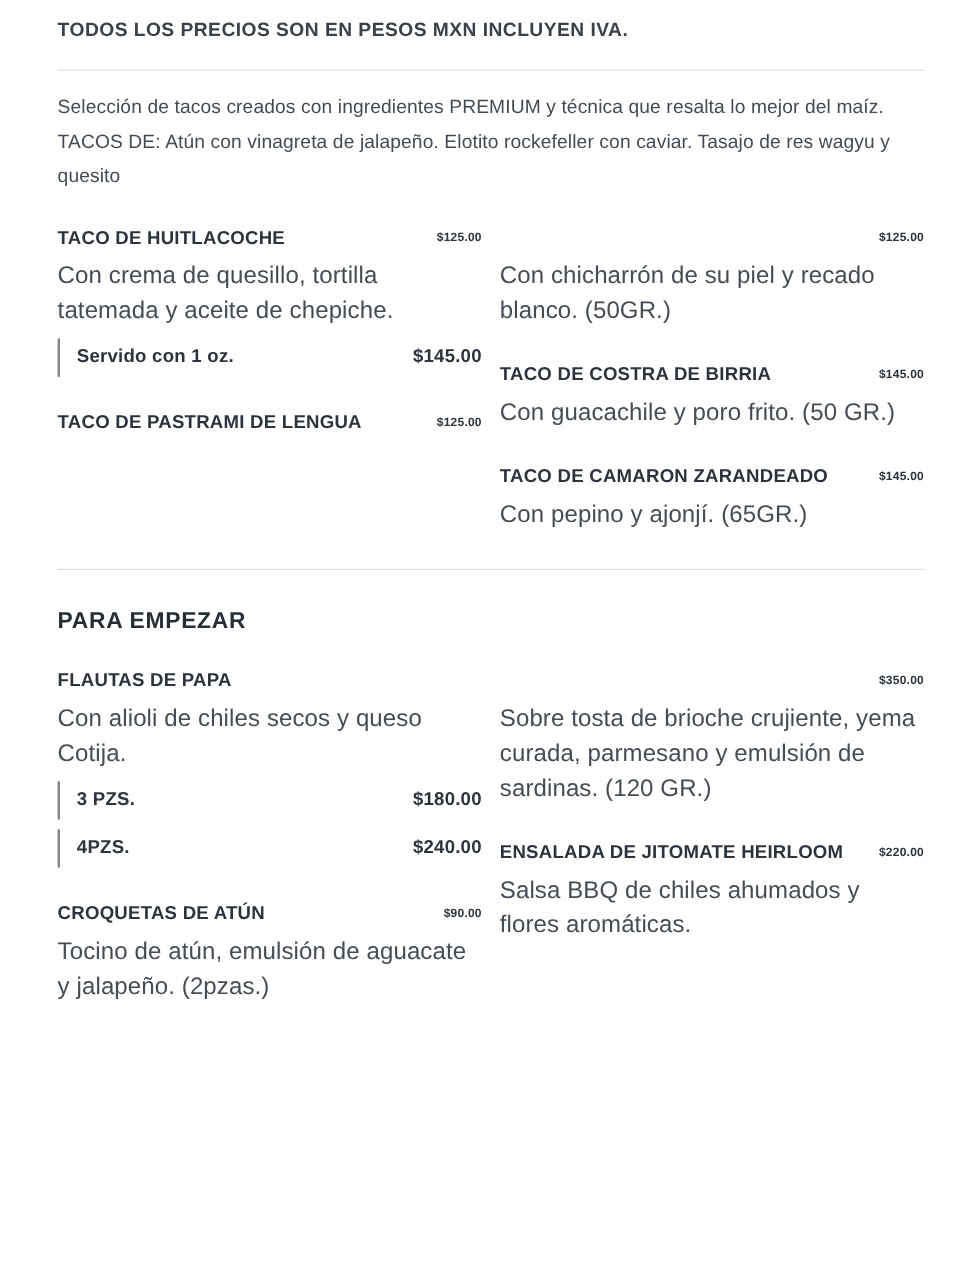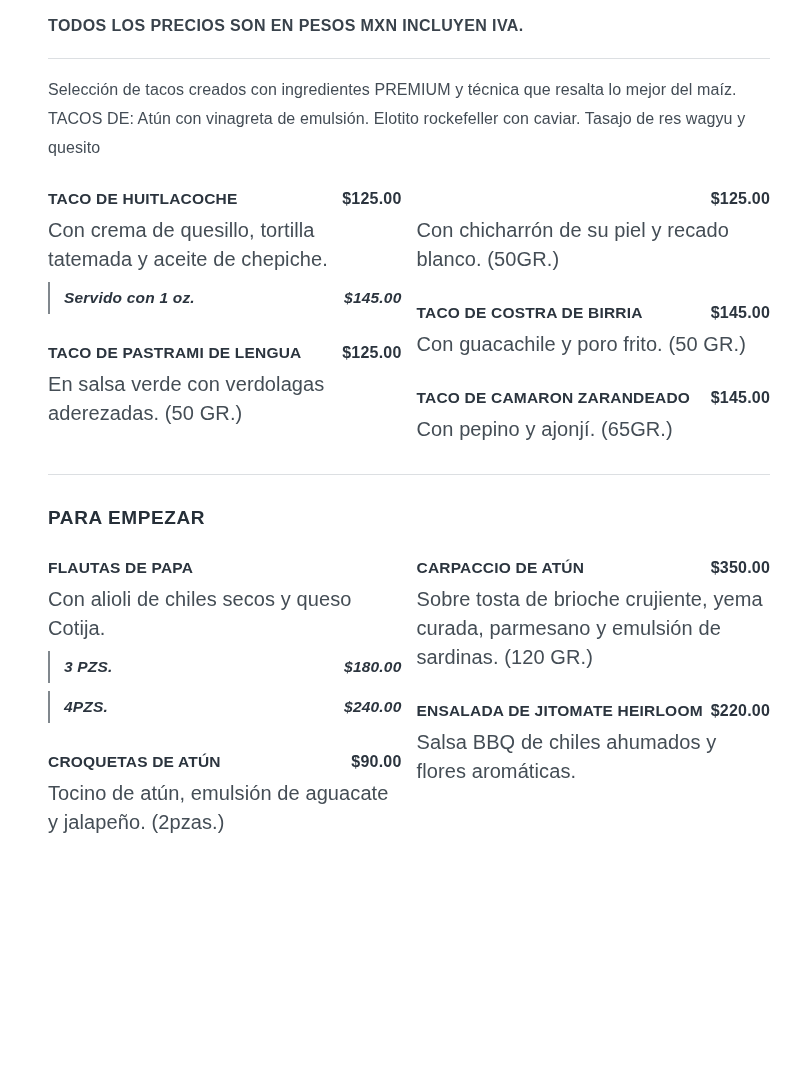--- a/index.html
+++ b/index.html
@@ -40,74 +40,72 @@
     display: flex; align-items: flex-start; gap: 6px;
     line-height: 26px;
   }
   .item-name {
     flex: 1 1 auto;
     font-size: 15.5px; font-weight: 700; letter-spacing: 0.2px;
     color: #2b343e;
   }
   .item-price {
     flex: 0 0 auto; margin-left: auto;
-    font-size: 16px; font-weight: 700; letter-spacing: 0.2px;
+    font-size: 10px; font-weight: 700; letter-spacing: 0.2px;
     color: #2b343e; text-align: right;
   }
   .item-desc {
     margin-top: 4px; font-size: 20px; line-height: 29px;
     color: #444d55; letter-spacing: 0.1px;
   }
   .item-desc:empty { display: none; }
   .variant-row {
     display: flex; align-items: center; gap: 6px;
     margin-top: 8px; padding: 3px 0 3px 14px;
     border-left: 2px solid #80878d;
     min-height: 32px;
-    font-style: italic;
   }
   .variant-label {
     flex: 1 1 auto;
     font-size: 15.5px; font-weight: 600; letter-spacing: 0.2px;
     color: #2b343e; line-height: 26px;
   }
   .variant-price {
     flex: 0 0 auto; margin-left: auto;
     font-size: 15.5px; font-weight: 700; letter-spacing: 0.2px;
     color: #2b343e; text-align: right; line-height: 26px;
   }
 </style>
 </head>
 <body>
 
 <div class="menu-page">
   <div class="note">TODOS LOS PRECIOS SON EN PESOS MXN INCLUYEN IVA.</div>
   <div id="sections">
       <section class="menu-section">
     <hr class="divider">
-    <p class="section-desc">Selección de tacos creados con ingredientes PREMIUM y técnica que resalta lo mejor del maíz. TACOS DE: Atún con vinagreta de emulsión. Elotito rockefeller con caviar. Tasajo de res wagyu y quesito</p>
+    <p class="section-desc">Selección de tacos creados con ingredientes PREMIUM y técnica que resalta lo mejor del maíz. TACOS DE: Atún con vinagreta de jalapeño. Elotito rockefeller con caviar. Tasajo de res wagyu y quesito</p>
     <div class="columns">
           <div class="col">
             <div class="menu-item">
     <div class="item-head">
       <span class="item-name">TACO DE HUITLACOCHE</span>
       <span class="item-price">$125.00</span>
     </div>
     <p class="item-desc">Con crema de quesillo, tortilla tatemada y aceite de chepiche.</p>
   <div class="variant-row">
     <span class="variant-label">Servido con 1 oz.</span>
     <span class="variant-price">$145.00</span>
   </div>
             </div>
             <div class="menu-item">
     <div class="item-head">
       <span class="item-name">TACO DE PASTRAMI DE LENGUA</span>
       <span class="item-price">$125.00</span>
     </div>
-    <p class="item-desc">En salsa verde con verdolagas aderezadas. (50 GR.)</p>
   </div>
           </div>
           <div class="col">
             <div class="menu-item">
     <div class="item-head">
       <span class="item-price">$125.00</span>
     </div>
     <p class="item-desc">Con chicharrón de su piel y recado blanco. (50GR.)</p>
   </div>
             <div class="menu-item">
@@ -152,21 +150,20 @@
     <div class="item-head">
       <span class="item-name">CROQUETAS DE ATÚN</span>
       <span class="item-price">$90.00</span>
     </div>
     <p class="item-desc">Tocino de atún, emulsión de aguacate y jalapeño. (2pzas.)</p>
   </div>
           </div>
           <div class="col">
             <div class="menu-item">
     <div class="item-head">
-      <span class="item-name">CARPACCIO DE ATÚN</span>
       <span class="item-price">$350.00</span>
     </div>
     <p class="item-desc">Sobre tosta de brioche crujiente, yema curada, parmesano y emulsión de sardinas. (120 GR.)</p>
   </div>
             <div class="menu-item">
     <div class="item-head">
       <span class="item-name">ENSALADA DE JITOMATE HEIRLOOM</span>
       <span class="item-price">$220.00</span>
     </div>
     <p class="item-desc">Salsa BBQ de chiles ahumados y flores aromáticas.</p>

